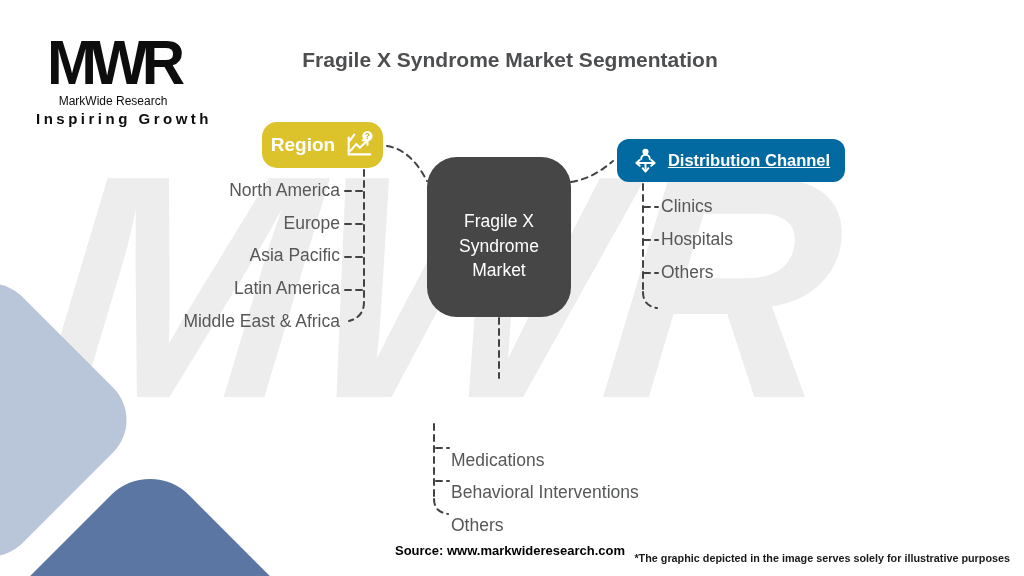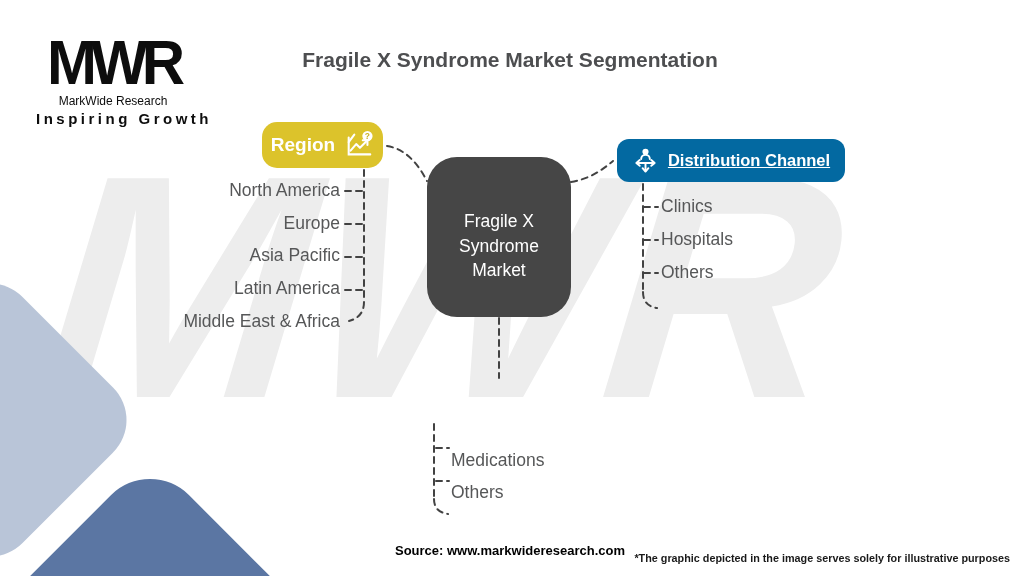--- a/index.html
+++ b/index.html
@@ -141,19 +141,20 @@
     <span>Distribution Channel</span>
   </div>
   <ul class="items distribution-list">
     <li>Clinics</li>
     <li>Hospitals</li>
     <li>Others</li>
   </ul>
 
   <ul class="items treatment-list">
     <li>Medications</li>
+    <li>Behavioral Interventions</li>
     <li>Others</li>
   </ul>
 
   <div class="source">Source: www.markwideresearch.com</div>
   <div class="disclaimer">*The graphic depicted in the image serves solely for illustrative purposes</div>
 
 </div>
 
 </body></html>

